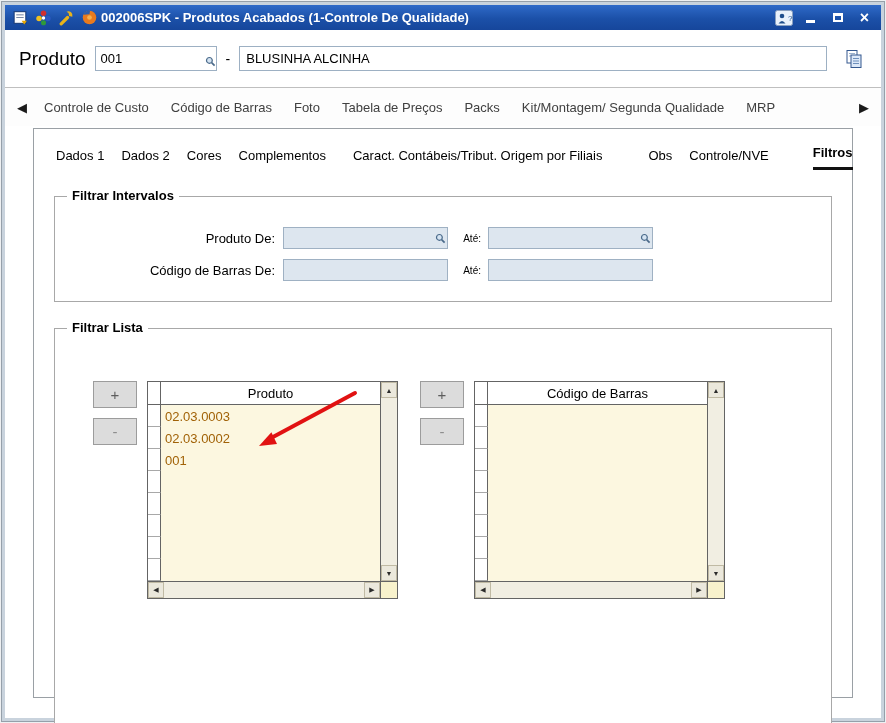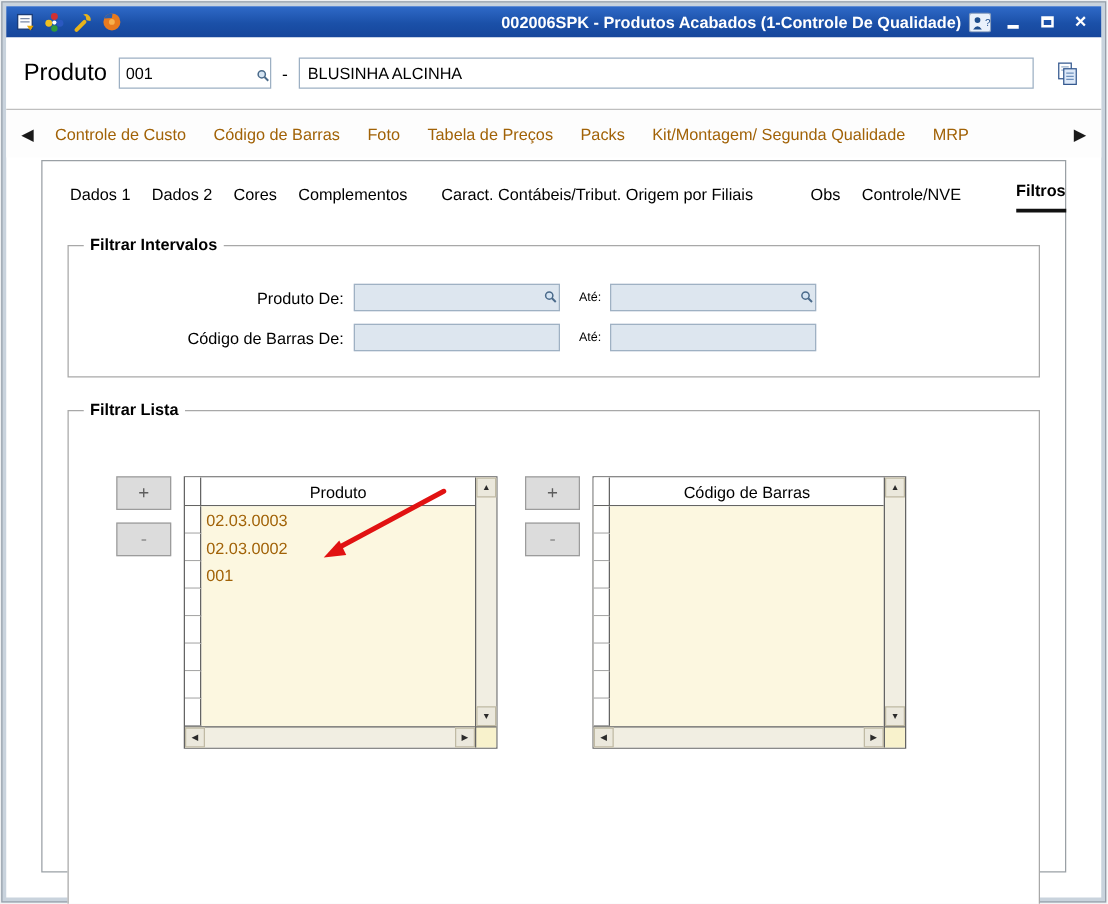--- a/index.html
+++ b/index.html
@@ -6,42 +6,42 @@
   html,body { width:886px; height:723px; }
   body { font-family:"Liberation Sans",sans-serif; background:#eef0f2; position:relative; overflow:hidden; }
 
   .frame { position:absolute; inset:1px; background:#c9d3dd; border:1px solid #96a0aa; }
   .window { position:absolute; inset:3px; background:#ffffff; display:flex; flex-direction:column; }
 
   
   .titlebar { height:25px; flex:0 0 25px; background:linear-gradient(180deg,#2f6ac8 0%,#1b50a8 55%,#16469b 100%);
               display:flex; align-items:center; padding:0 4px; color:#fff; }
   .tb-icon { width:21px; height:21px; display:flex; align-items:center; justify-content:center; margin:0 1px; }
-  .title-text { flex:1; text-align:right; font-weight:bold; font-size:13px; white-space:nowrap; overflow:hidden; }
+  .title-text { flex:1; text-align:left; font-weight:bold; font-size:13px; white-space:nowrap; overflow:hidden; }
   .tb-btn { width:25px; height:19px; display:flex; align-items:center; justify-content:center; color:#fff; margin-left:2px; }
   .min-glyph { width:9px; height:3px; background:#fff; margin-top:8px; }
   .max-glyph { width:10px; height:9px; border:2px solid #fff; border-top-width:3px; }
   .close-glyph { font-size:16px; font-weight:bold; line-height:1; }
 
   
   .product-bar { height:58px; flex:0 0 58px; display:flex; align-items:center; padding:0 16px 0 14px;
                  border-bottom:1px solid #bfbfbf; background:#fff; }
   .product-label { font-size:19px; color:#000; margin-right:9px; }
   .code-field-wrap { position:relative; width:122px; height:25px; }
   .code-field-wrap input { width:100%; height:100%; border:1px solid #9db0c3; font-family:inherit; font-size:13px; padding:0 5px; }
   .mag { position:absolute; right:1px; bottom:0px; }
   .dash { margin:0 9px; font-size:14px; }
   .name-field { width:588px; height:25px; border:1px solid #9db0c3; font-family:inherit; font-size:13px; padding:0 6px; }
   .copy-icon { margin-left:auto; width:22px; height:22px; display:flex; align-items:center; justify-content:center; }
 
   
   .main-tabs { height:38px; flex:0 0 38px; display:flex; align-items:stretch; padding:0 6px; background:#fdfdfd; }
   .nav-arrow { width:22px; display:flex; align-items:center; justify-content:center; font-size:13px; color:#1a1a1a; }
   .nav-arrow.right { margin-left:auto; }
-  .main-tab { display:flex; align-items:center; padding:0 11px; font-size:13px; color:#a16207; white-space:nowrap; text-decoration:underline; text-decoration-color:transparent; }
+  .main-tab { display:flex; align-items:center; padding:0 11px; font-size:13px; color:#404040; white-space:nowrap; text-decoration:underline; text-decoration-color:transparent; }
   .main-tab.selected { background:#6d6d6d; color:#fff; }
 
   
   .content-box { margin:2px 28px 0 28px; border:1px solid #9aa0a5; height:570px; background:#fff; position:relative; }
 
   
   .sub-tabs { display:flex; align-items:flex-end; padding:16px 0 0 22px; font-size:13px;justify-content:space-between; }
   .sub-tab { margin-right:17px; padding-bottom:7px; white-space:nowrap; }
   .sub-tab:nth-child(4) { margin-right:27px; }
   .sub-tab:nth-child(5) { margin-right:46px; }

